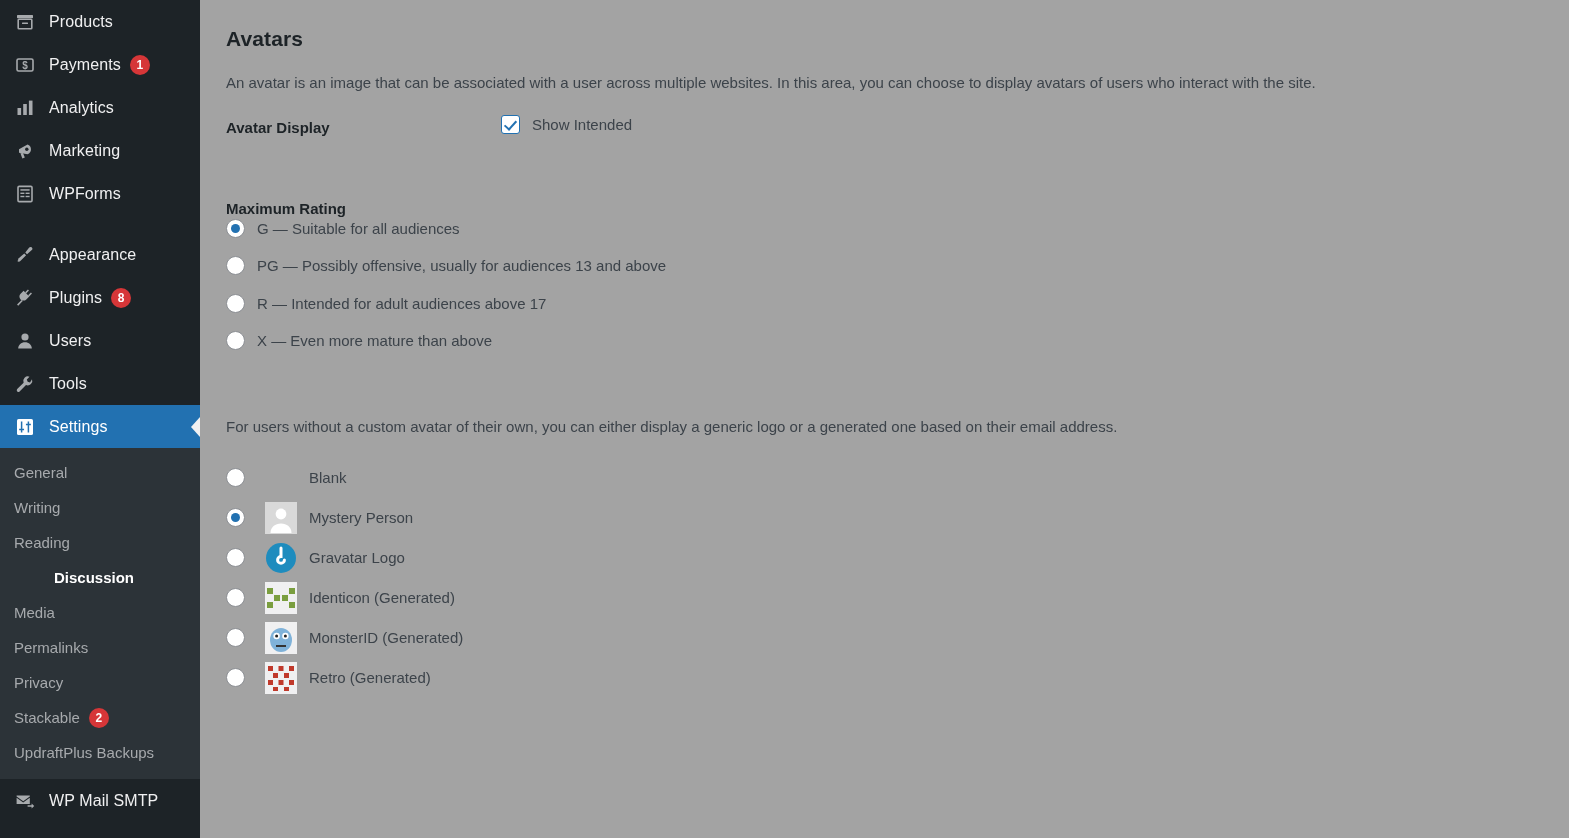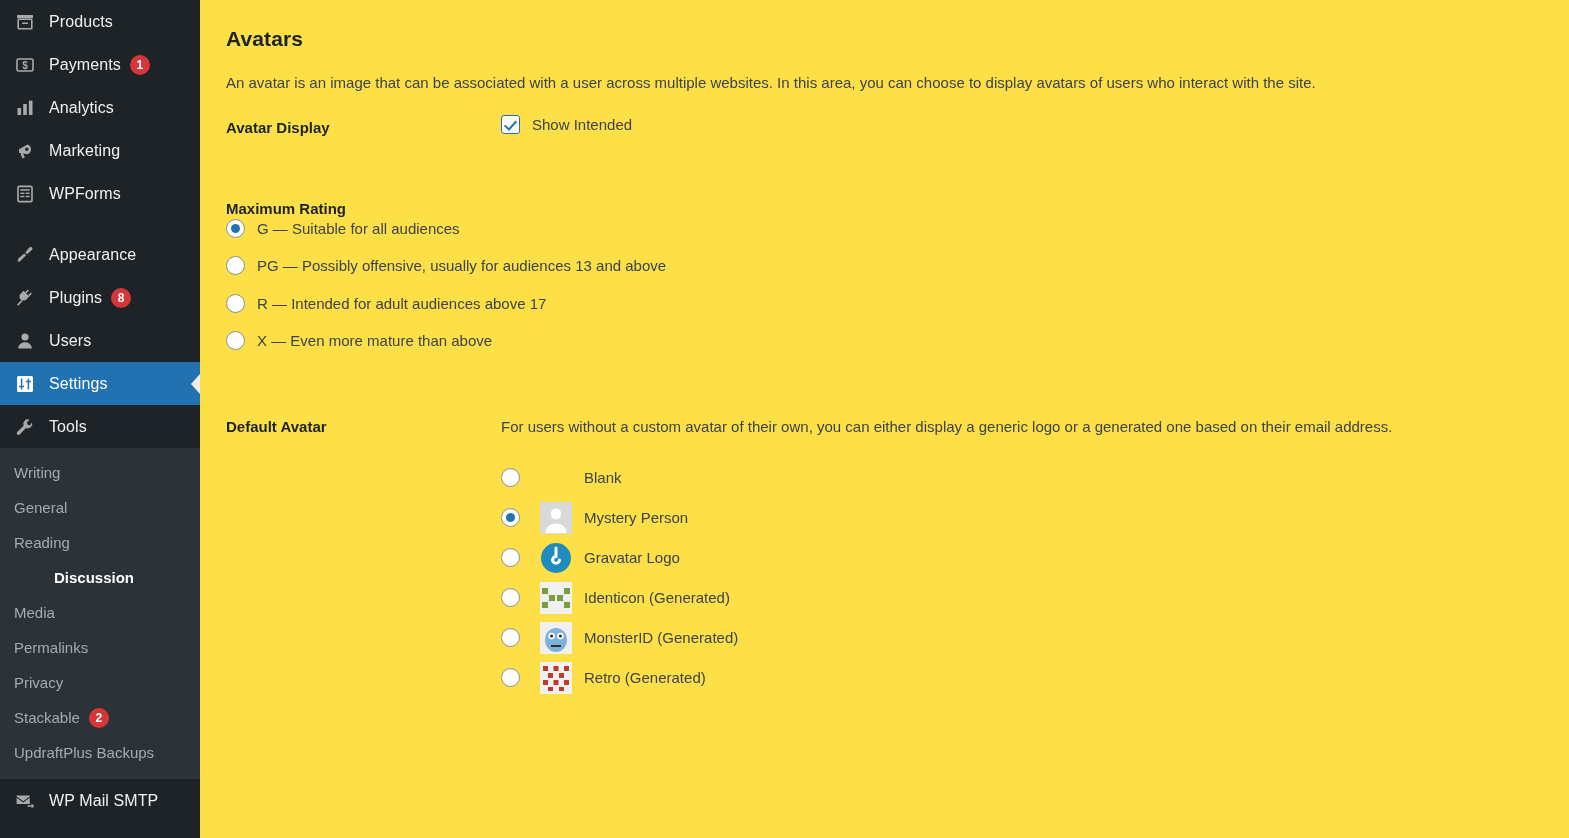--- a/index.html
+++ b/index.html
@@ -85,21 +85,21 @@
     white-space: nowrap;
   }
   .submenu-item.current { color: #fff; font-weight: bold; margin-left: 40px; }
 
   #bottom-group { background: #1d2327; }
 
   
   #main {
     flex: 1;
     height: 838px;
-    background: #fde047;
+    background: #a3a3a3;
     padding: 22px 0 0 26px;
     overflow: hidden;
     position: relative;
   }
   h2.page-title {
     margin: 0 0 0 0;
     font-size: 21px;
     font-weight: 600;
     color: #1d2327;
     line-height: 34px;
@@ -286,45 +286,45 @@
         </div>
         <div class="menu-item">
           <span class="mi-icon">
             <svg width="20" height="20" viewBox="0 0 20 20">
               <circle cx="10" cy="6" r="3.6" fill="currentColor"></circle>
               <path d="M3.2 17.6 c0-3.9 3-6.4 6.8-6.4 s6.8 2.5 6.8 6.4 Z" fill="currentColor"></path>
             </svg>
           </span>
           <span class="mi-label">Users</span>
         </div>
+        <div class="menu-item">
+          <span class="mi-icon">
+            <svg width="20" height="20" viewBox="0 0 20 20">
+              <path d="M17 5.2 a4.6 4.6 0 0 1-6 5.9 L4.6 17.5 a1.7 1.7 0 0 1-2.4-2.4 L8.6 8.7 A4.6 4.6 0 0 1 14.5 2.7 L11.8 5.4 l0.9 2.3 2.3 0.9 Z" fill="currentColor"></path>
+            </svg>
+          </span>
+          <span class="mi-label">Tools</span>
+        </div>
         <div class="menu-item active">
           <span class="mi-icon">
             <svg width="20" height="20" viewBox="0 0 20 20">
               <rect x="2" y="2" width="16" height="16" rx="1.6" fill="currentColor"></rect>
               <path d="M6.6 5.2 v6.2 M6.6 14.8 v-1.4 M4.9 12.6 h3.4 M13.4 14.8 V8.6 M13.4 5.2 v1.4 M11.7 7.4 h3.4" stroke="#2271b1" stroke-width="1.5" fill="none" stroke-linecap="square"></path>
             </svg>
           </span>
           <span class="mi-label">Settings</span>
           <span class="arrow"></span>
         </div>
-        <div class="menu-item">
-          <span class="mi-icon">
-            <svg width="20" height="20" viewBox="0 0 20 20">
-              <path d="M17 5.2 a4.6 4.6 0 0 1-6 5.9 L4.6 17.5 a1.7 1.7 0 0 1-2.4-2.4 L8.6 8.7 A4.6 4.6 0 0 1 14.5 2.7 L11.8 5.4 l0.9 2.3 2.3 0.9 Z" fill="currentColor"></path>
-            </svg>
-          </span>
-          <span class="mi-label">Tools</span>
-        </div>
       </div>
     <div id="submenu">
         <div class="submenu-item">
+          <span>General</span>
+        </div>
+        <div class="submenu-item">
           <span>Writing</span>
-        </div>
-        <div class="submenu-item">
-          <span>General</span>
         </div>
         <div class="submenu-item">
           <span>Reading</span>
         </div>
         <div class="submenu-item current">
           <span>Discussion</span>
         </div>
         <div class="submenu-item">
           <span>Media</span>
         </div>
@@ -389,21 +389,20 @@
               <span class="label">R — Intended for adult audiences above 17</span>
             </label>
             <label class="choice">
               <span class="rd"></span>
               <span class="label">X — Even more mature than above</span>
             </label>
           </div>
       </div>
 
       <div class="form-row row-default-avatar">
-        <div class="th">Default Avatar</div>
         <div class="td">
           <p class="avatar-desc">For users without a custom avatar of their own, you can either display a generic logo or a generated one based on their email address.</p>
           <div class="avatar-list" id="avatar-options">
               <label class="avatar-choice">
                 <span class="rd"></span>
                 <span class="av-thumb"><svg width="32" height="32" viewBox="0 0 32 32">
                     <rect width="32" height="32" fill="transparent"></rect>
                   </svg></span>
                 <span class="av-label">Blank</span>
               </label>

